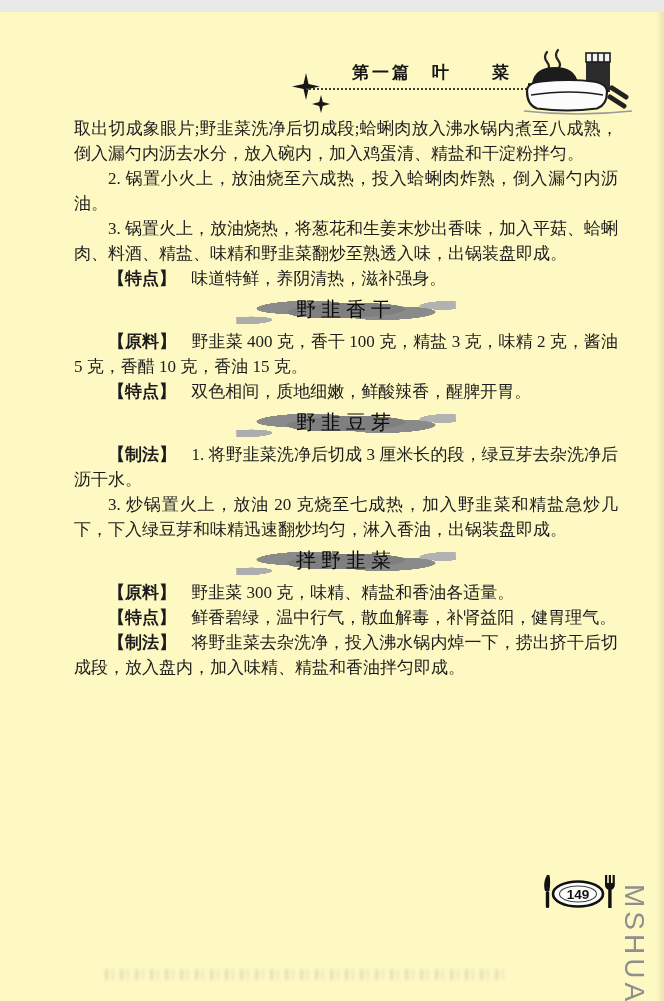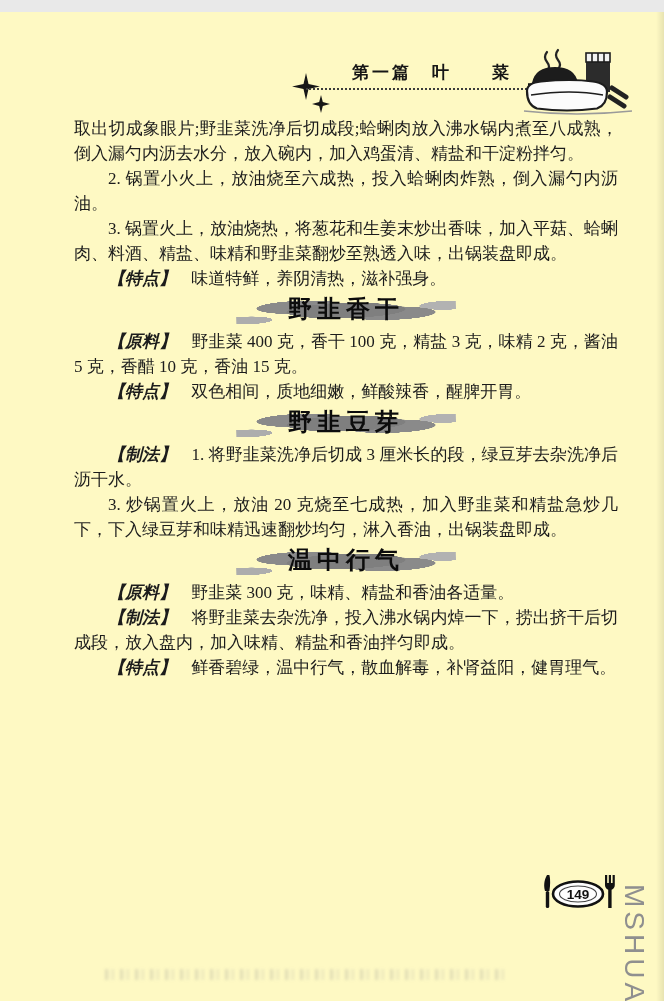--- a/index.html
+++ b/index.html
@@ -31,37 +31,36 @@
   }
   .content p{
     margin:0;font-size:17px;line-height:25px;
     text-align:justify;
   }
   .indent{text-indent:2em;}
   .lbl{
     font-weight:bold;
     font-family:"Liberation Sans","DejaVu Sans",sans-serif;
     margin-right:.9em;
-    font-style:italic;
   }
   
   .brush-title{position:relative;width:220px;height:32px;margin:3px auto;}
   .brush-bg{
     position:absolute;inset:0;
     transform:rotate(-1.6deg);
     background:
       radial-gradient(95px 12px at 50% 52%, #7f7f7f 62%, rgba(127,127,127,0) 63%),
       radial-gradient(75px 11px at 30% 38%, #8a8a8a 60%, rgba(138,138,138,0) 61%),
       radial-gradient(75px 11px at 70% 64%, #8a8a8a 60%, rgba(138,138,138,0) 61%),
       radial-gradient(45px 7px at 5% 74%, #adadad 55%, rgba(173,173,173,0) 56%),
       radial-gradient(50px 8px at 96% 44%, #b2b2b2 55%, rgba(178,178,178,0) 56%);
   }
   .brush-text{
     position:relative;display:block;text-align:center;
-    font-size:24px;font-weight:bold;letter-spacing:5px;
+    font-size:20px;font-weight:normal;letter-spacing:5px;
     line-height:31px;color:#0c0c0c;
   }
   
   .page-badge{position:absolute;top:860px;left:534px;}
   
   .watermark{
     position:absolute;left:650px;top:872px;
     transform:rotate(90deg);transform-origin:0 0;
     font-family:"Liberation Sans","DejaVu Sans",sans-serif;
     font-size:28px;font-weight:500;letter-spacing:4px;
@@ -135,25 +134,25 @@
 
     <div class="brush-title">
       <span class="brush-bg"></span>
       <span class="brush-text">野韭豆芽</span>
     </div>
     <p class="indent"><b class="lbl">【制法】</b><span>1. 将野韭菜洗净后切成 3 厘米长的段，绿豆芽去杂洗净后沥干水。</span></p>
     <p class="indent"><span>3. 炒锅置火上，放油 20 克烧至七成热，加入野韭菜和精盐急炒几下，下入绿豆芽和味精迅速翻炒均匀，淋入香油，出锅装盘即成。</span></p>
 
     <div class="brush-title">
       <span class="brush-bg"></span>
-      <span class="brush-text">温中行气</span>
+      <span class="brush-text">拌野韭菜</span>
     </div>
     <p class="indent"><b class="lbl">【原料】</b><span>野韭菜 300 克，味精、精盐和香油各适量。</span></p>
+    <p class="indent"><b class="lbl">【特点】</b><span>鲜香碧绿，温中行气，散血解毒，补肾益阳，健胃理气。</span></p>
     <p class="indent"><b class="lbl">【制法】</b><span>将野韭菜去杂洗净，投入沸水锅内焯一下，捞出挤干后切成段，放入盘内，加入味精、精盐和香油拌匀即成。</span></p>
-    <p class="indent"><b class="lbl">【特点】</b><span>鲜香碧绿，温中行气，散血解毒，补肾益阳，健胃理气。</span></p>
 
   </main>
 
   <svg class="page-badge" width="88" height="44" viewBox="0 0 88 44">
     <g>
       <path d="M13 3 C10 8 9.5 14 11 19 L15.4 19 C16.4 13 16.4 7 15.4 3 Z" fill="#121212"></path>
       <rect x="11.8" y="19" width="3.4" height="17" rx="1.6" fill="#121212"></rect>
     </g>
     <g>
       <ellipse cx="44" cy="22" rx="25" ry="12.5" fill="#fdfdfd" stroke="#111" stroke-width="2.6"></ellipse>

